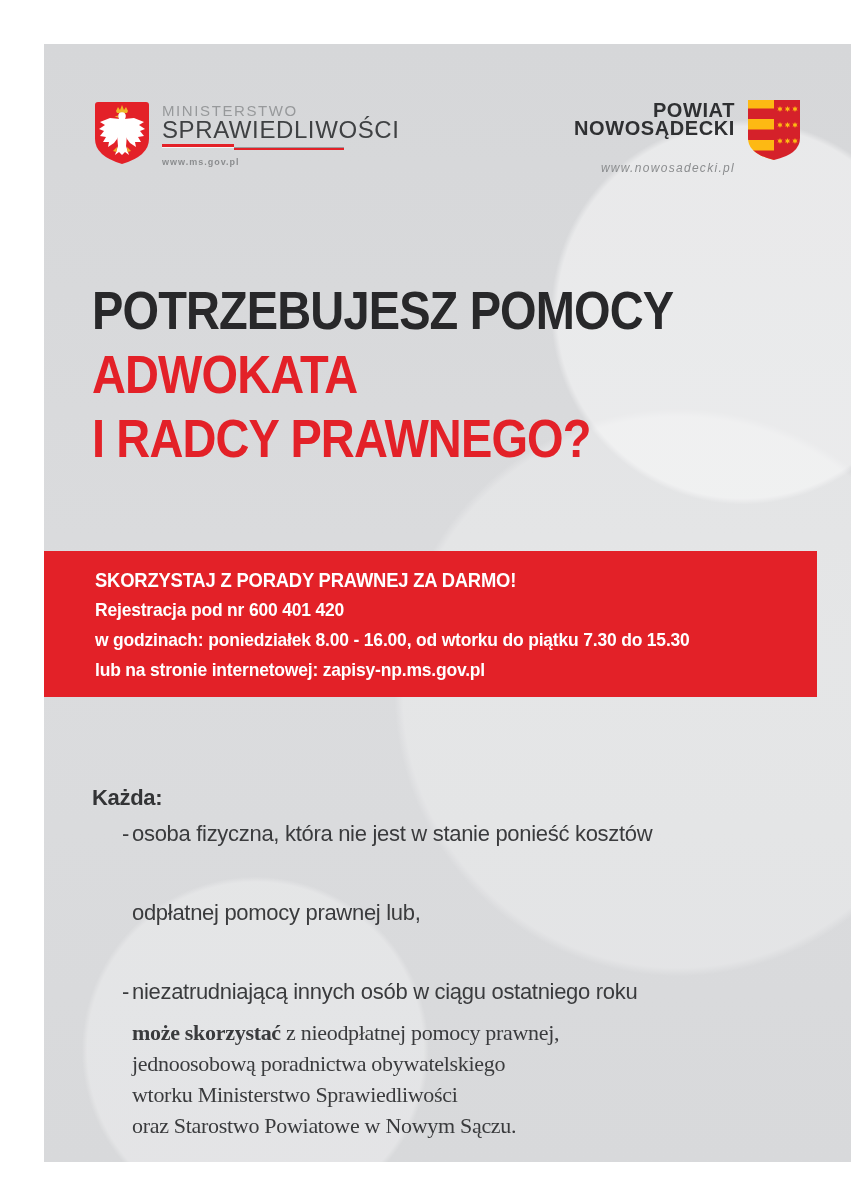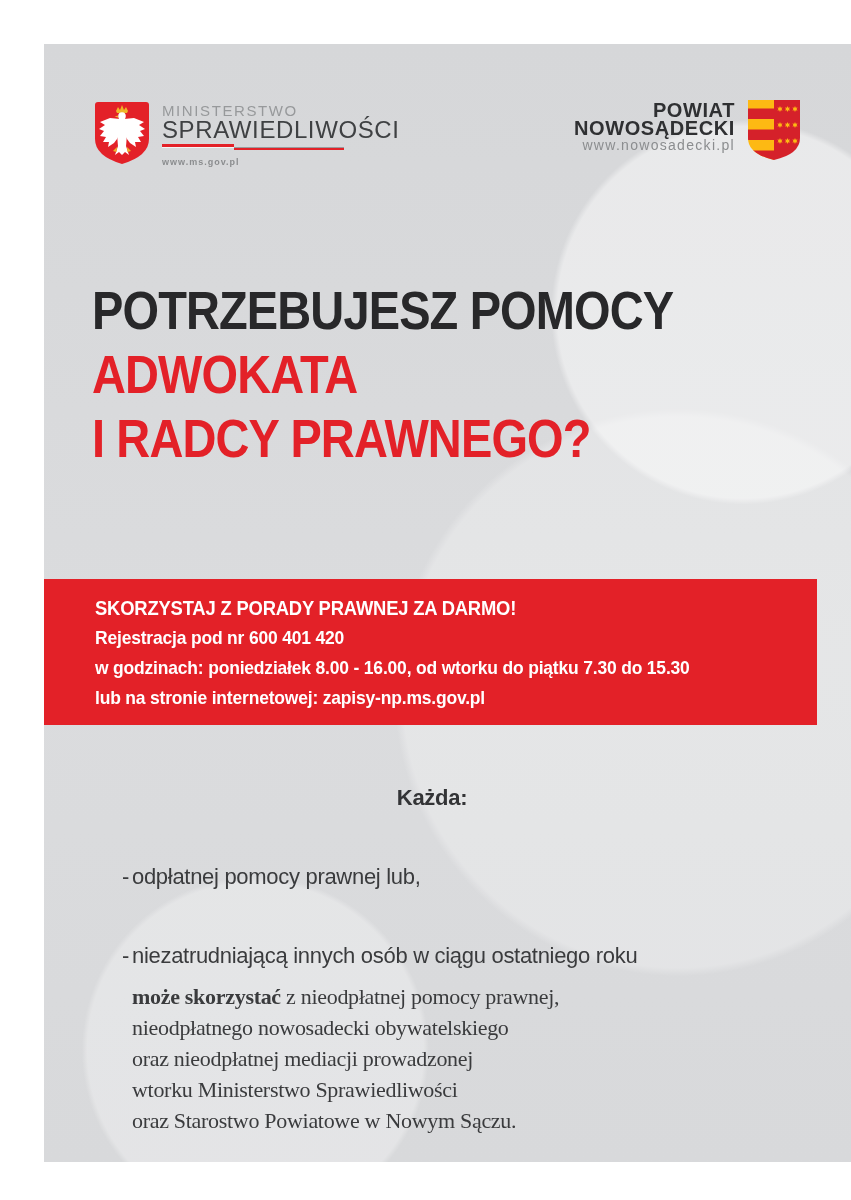--- a/index.html
+++ b/index.html
@@ -24,49 +24,48 @@
   .ministry-text { position:absolute; left:118px; top:58px; }
   .ministry-line1 { font-size:15px; letter-spacing:1.6px; color:#97999b; line-height:17px; }
   .ministry-line2 { font-size:24px; font-weight:normal; letter-spacing:0.6px; color:#3f4143; line-height:21px; }
   .ministry-ribbon { position:relative; width:182px; height:8px; margin-top:4px; }
   .ribbon-bar1 { position:absolute; left:0; top:0; width:72px; height:4px; background:#e32128; border-bottom:1px solid #f4f4f4; }
   .ribbon-bar2 { position:absolute; left:72px; top:3px; width:110px; height:3px; background:#e32128; border-top:1px solid #9a9b9d; }
   .ministry-url { margin-top:5px; font-size:9px; letter-spacing:1px; color:#8b8d8f;font-weight:bold; }
 
   .powiat-text { position:absolute; right:122px; top:57px; text-align:right; }
   .powiat-line { font-size:20px; font-weight:bold; letter-spacing:0.6px; color:#2f3032; line-height:18px; }
-  .powiat-url { margin-top:0; font-size:14px; letter-spacing:1.3px; color:#8b8d8f; }
+  .powiat-url { margin-top:24px; font-size:12px; letter-spacing:1.3px; color:#8b8d8f;font-style:italic; }
   .powiat-emblem { position:absolute; right:55px; top:54px; width:56px; height:64px; }
 
   
   .headline {
     position:absolute; left:48px; top:234px;
     font-size:54px; font-weight:bold; letter-spacing:-1px; line-height:64px;
     transform:scaleX(0.87); transform-origin:left top; white-space:nowrap;
   }
   .headline-l1 { color:#28282a; }
   .headline-l2, .headline-l3 { color:#e32128; }
 
   
   .banner {
     position:absolute; left:0; top:507px; width:773px; height:146px;
     background:#e32128; color:#ffffff;
     padding:14px 0 0 51px;
-    margin-top:28px;
   }
   .banner-inner { transform:scaleX(0.92); transform-origin:left top; white-space:nowrap; }
   .banner-line { font-size:19px; font-weight:bold; line-height:30px; letter-spacing:-0.2px; }
   .banner-line.first { font-size:20px; }
 
   
   .bodytext {
     position:absolute; left:48px; top:738px; width:680px;
     font-size:22px; line-height:31px; color:#3a3b3d; letter-spacing:-0.3px;
   }
-  .body-intro { font-weight:bold; color:#333436; margin-bottom:5px;text-align:center; }
+  .body-intro { font-weight:bold; color:#333436; margin-bottom:5px; }
   .bullet-l1 { position:relative; padding-left:40px; }
   .bullet-dash { position:absolute; left:30px; top:0; }
   .bullet-l2 { padding-left:40px;margin-top:48px; }
   .body-paragraph { margin-top:10px; padding-left:40px;font-family:Liberation Serif, serif; }
   .lead-bold { font-weight:bold; }
 </style>
 </head>
 <body>
 
 <div class="poster">
@@ -141,35 +140,35 @@
       <div class="banner-line">lub na stronie internetowej: zapisy-np.ms.gov.pl</div>
     </div>
   </div>
 
   <div class="bodytext">
     <div class="body-intro">Każda:</div>
 
     <div class="bullet">
       <div class="bullet-l1">
         <span class="bullet-dash">-</span>
+        <span>osoba fizyczna, która nie jest w stanie ponieść kosztów</span>
       </div>
       <div class="bullet-l2">odpłatnej pomocy prawnej lub,</div>
     </div>
 
     <div class="bullet">
       <div class="bullet-l1">
         <span class="bullet-dash">-</span>
       </div>
       <div class="bullet-l2">niezatrudniającą innych osób w ciągu ostatniego roku</div>
     </div>
 
     <div class="body-paragraph">
       <div>
         <span class="lead-bold">może skorzystać</span><span> z nieodpłatnej pomocy prawnej,</span>
       </div>
-      <div>nieodpłatnego nowosadecki obywatelskiego</div>
-      <div>oraz nieodpłatnej mediacji prowadzonej</div>
+      <div>jednoosobową poradnictwa obywatelskiego</div>
       <div>wtorku Ministerstwo Sprawiedliwości</div>
       <div>oraz Starostwo Powiatowe w Nowym Sączu.</div>
     </div>
   </div>
 
 </div>
 
 </body></html>

